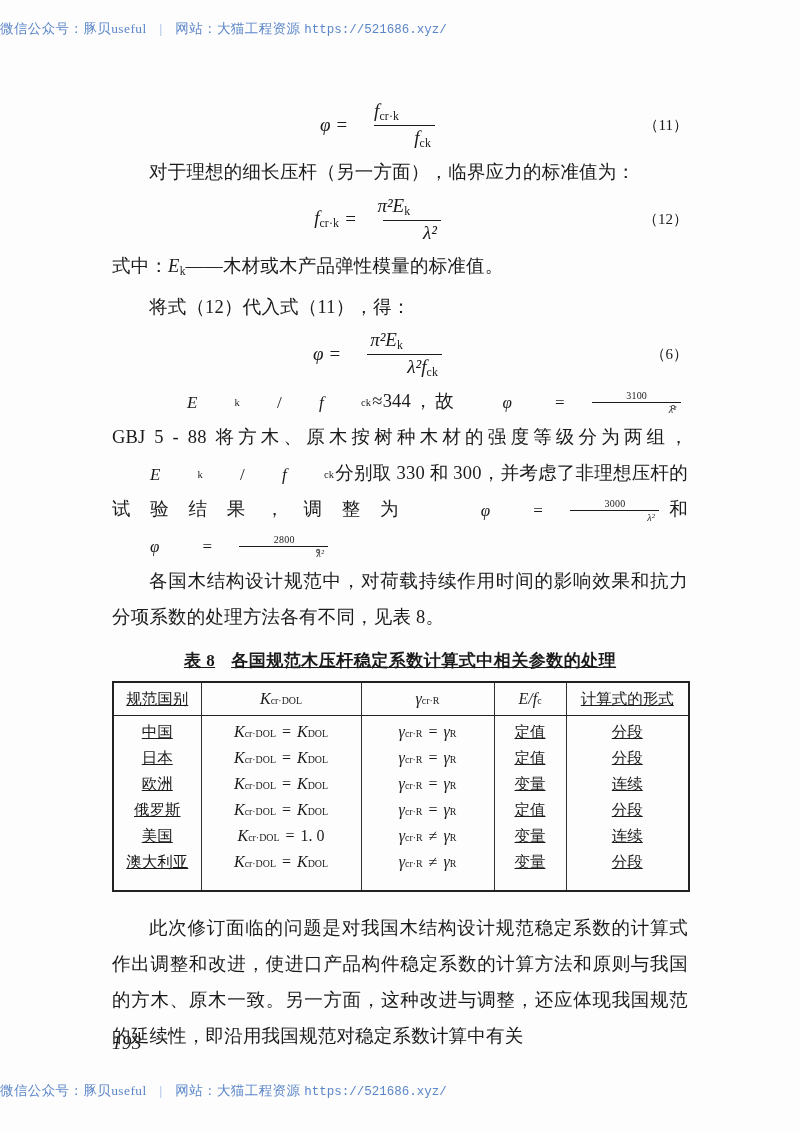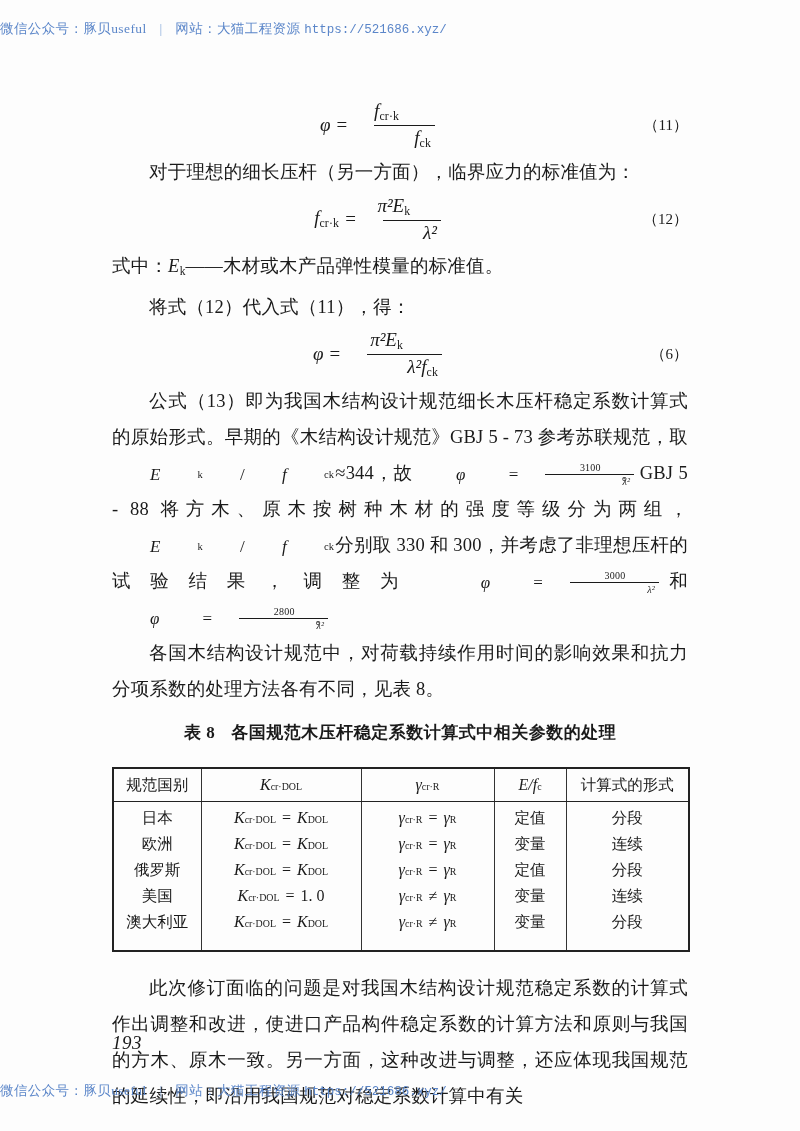--- a/index.html
+++ b/index.html
@@ -120,43 +120,45 @@
     align-items: center;
     vertical-align: middle;
     font-size: 17px;
     line-height: 1;
     margin: 0 1px;
   }
   .inline-math .frac { font-size: 10px; }
 
   
   .table-caption {
-    margin: 14px 0 23px 0;
+    margin: 14px 0 9px 0;
     text-align: center;
     font-size: 17px;
     font-weight: bold;
     letter-spacing: .5px;
+    text-decoration: underline;
   }
   .table-caption .gap { display: inline-block; width: 16px; }
 
   table.spec {
     border-collapse: collapse;
     width: 100%;
     table-layout: fixed;
     font-size: 15.5px;
   }
   table.spec th,
   table.spec td {
     text-align: center;
     padding: 0;
     height: 26px;
     vertical-align: middle;
     font-weight: normal;
     border-left: 1px solid #333;
     border-right: 1px solid #333;
+    text-decoration: underline;
   }
   table.spec thead th {
     height: 32px;
     border-bottom: 1.6px solid #222;
   }
   table.spec {
     border: 2px solid #222;
   }
   table.spec tbody tr:first-child td { padding-top: 3px; }
   table.spec tbody tr:last-child td { padding-bottom: 15px; }
@@ -233,21 +235,21 @@
         <span class="mi">φ</span>
         <span class="eqsign">=</span>
         <span class="frac">
           <span class="num"><span class="mi">π²E</span><span class="sub">k</span></span>
           <span class="den"><span class="mi">λ²f</span><span class="sub">ck</span></span>
         </span>
       </span>
       <span class="eq-num">（6）</span>
     </div>
 
-    <p class="para indent"><span>公式（13）即为我国木结构设计规范细长木压杆稳定系数计算式的原始形式。早期的《木结构设计规范》GBJ 5 - 73 参考苏联规范，取 </span><span class="inline-math">
+    <p class="para indent"><span class="inline-math">
           <span class="mi">E</span>
           <span class="sub">k</span>
           <span>/</span>
           <span class="mi">f</span>
           <span class="sub">ck</span>
         </span><span>≈344，故 </span><span class="inline-math">
           <span class="mi">φ</span>
           <span class="eqsign">=</span>
           <span class="frac">
             <span class="num">3100</span>
@@ -300,20 +302,39 @@
               </span></th>
           <th><span class="cellmath">
                 <span class="mi">E/f</span>
                 <span class="sub">c</span>
               </span></th>
           <th>计算式的形式</th>
         </tr>
       </thead>
       <tbody>
         <tr>
+          <td>中国</td>
+          <td><span class="cellmath">
+                <span class="mi">K</span>
+                <span class="sub">cr·DOL</span>
+                <span class="eqsign">=</span>
+                <span class="mi">K</span>
+                <span class="sub">DOL</span>
+              </span></td>
+          <td><span class="cellmath">
+                <span class="mi">γ</span>
+                <span class="sub">cr·R</span>
+                <span class="eqsign">=</span>
+                <span class="mi">γ</span>
+                <span class="sub">R</span>
+              </span></td>
+          <td>定值</td>
+          <td>分段</td>
+        </tr>
+        <tr>
           <td>日本</td>
           <td><span class="cellmath">
                 <span class="mi">K</span>
                 <span class="sub">cr·DOL</span>
                 <span class="eqsign">=</span>
                 <span class="mi">K</span>
                 <span class="sub">DOL</span>
               </span></td>
           <td><span class="cellmath">
                 <span class="mi">γ</span>

